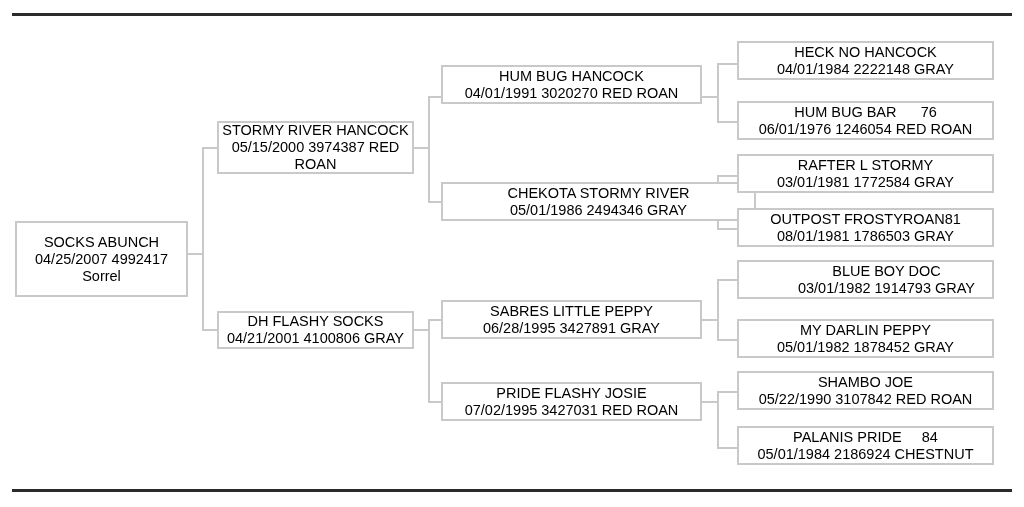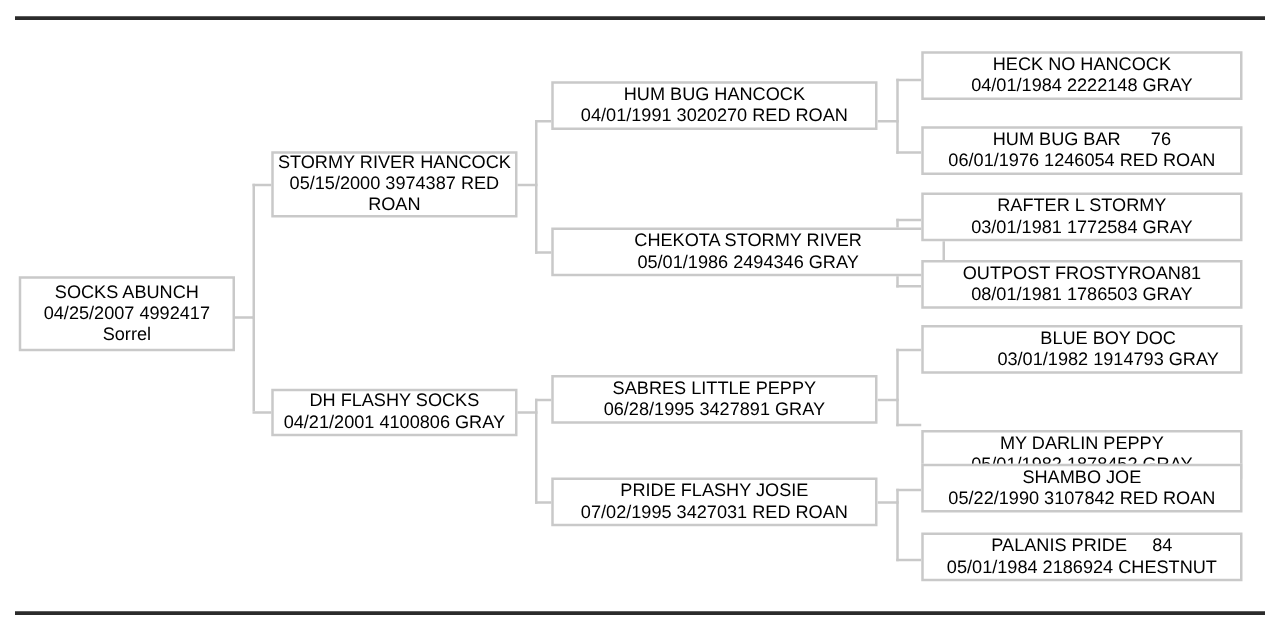--- a/index.html
+++ b/index.html
@@ -102,21 +102,21 @@
   <div class="conn v" style="left:717px; top:319px; height:22px;"></div>
   <div class="conn h" style="left:717px; top:279px; width:20px;"></div>
   <div class="conn h" style="left:717px; top:339px; width:20px;"></div>
 
   <div class="conn h" style="left:702px; top:401px; width:16px;"></div>
   <div class="conn v" style="left:717px; top:391px; height:12px;"></div>
   <div class="conn v" style="left:717px; top:401px; height:48px;"></div>
   <div class="conn h" style="left:717px; top:391px; width:20px;"></div>
   <div class="conn h" style="left:717px; top:447px; width:20px;"></div>
 
-  <div class="node" style="left:15px; top:221px; width:173px; height:60px;">
+  <div class="node" style="left:15px; top:221px; width:173px; height:76px;">
     <span class="nm">SOCKS ABUNCH</span>
     <span class="dt">04/25/2007 4992417</span>
     <span class="dt">Sorrel</span>
   </div>
 
   <div class="node" style="left:217px; top:121px; width:197px; height:53px;">
     <span class="nm">STORMY RIVER HANCOCK</span>
     <span class="dt">05/15/2000 3974387 RED</span>
     <span class="dt">ROAN</span>
   </div>
@@ -164,21 +164,21 @@
   <div class="node" style="left:737px; top:208px; width:257px; height:39px;">
     <span class="nm">OUTPOST FROSTYROAN81</span>
     <span class="dt">08/01/1981 1786503 GRAY</span>
   </div>
 
   <div class="node" style="left:737px; top:260px; width:257px; height:39px;padding-left:46px;">
     <span class="nm">BLUE BOY DOC</span>
     <span class="dt">03/01/1982 1914793 GRAY</span>
   </div>
 
-  <div class="node" style="left:737px; top:319px; width:257px; height:39px;margin-top:25px;">
+  <div class="node" style="left:737px; top:319px; width:257px; height:39px;">
     <span class="nm">MY DARLIN PEPPY</span>
     <span class="dt">05/01/1982 1878452 GRAY</span>
   </div>
 
   <div class="node" style="left:737px; top:371px; width:257px; height:39px;text-align:center;">
     <span class="nm">SHAMBO JOE</span>
     <span class="dt">05/22/1990 3107842 RED ROAN</span>
   </div>
 
   <div class="node" style="left:737px; top:426px; width:257px; height:39px;">

